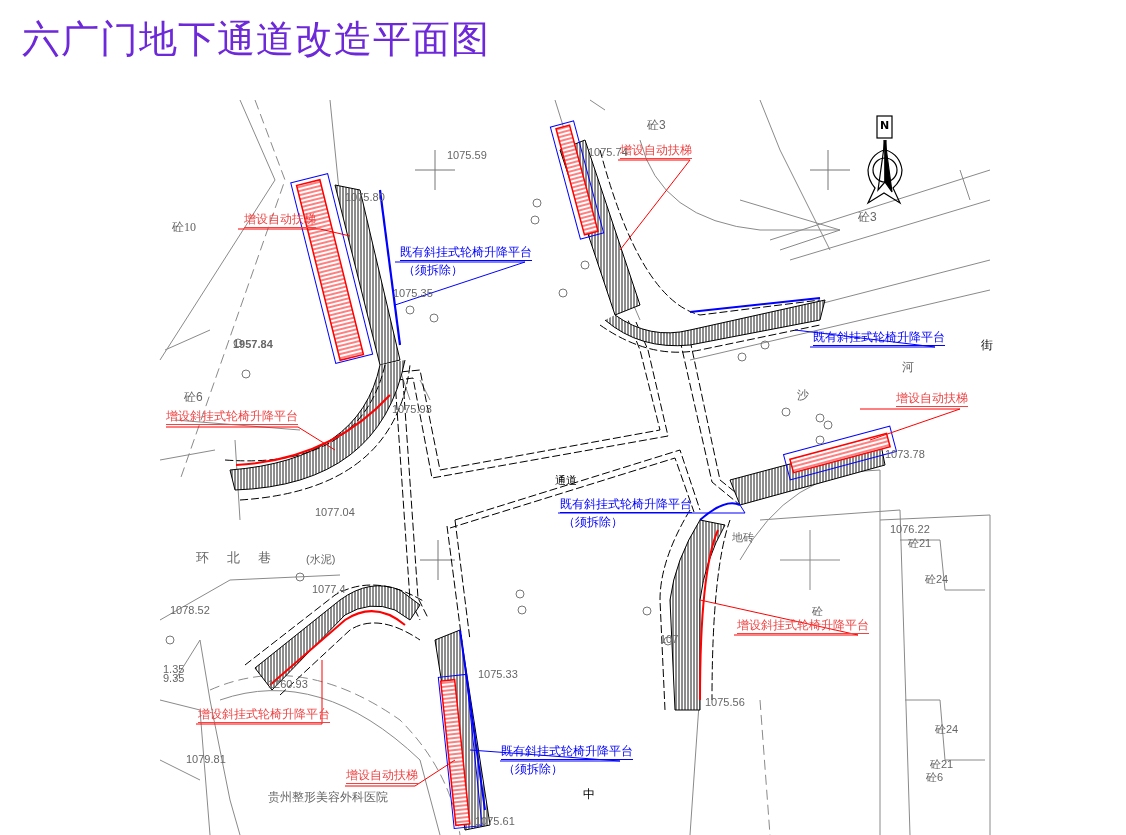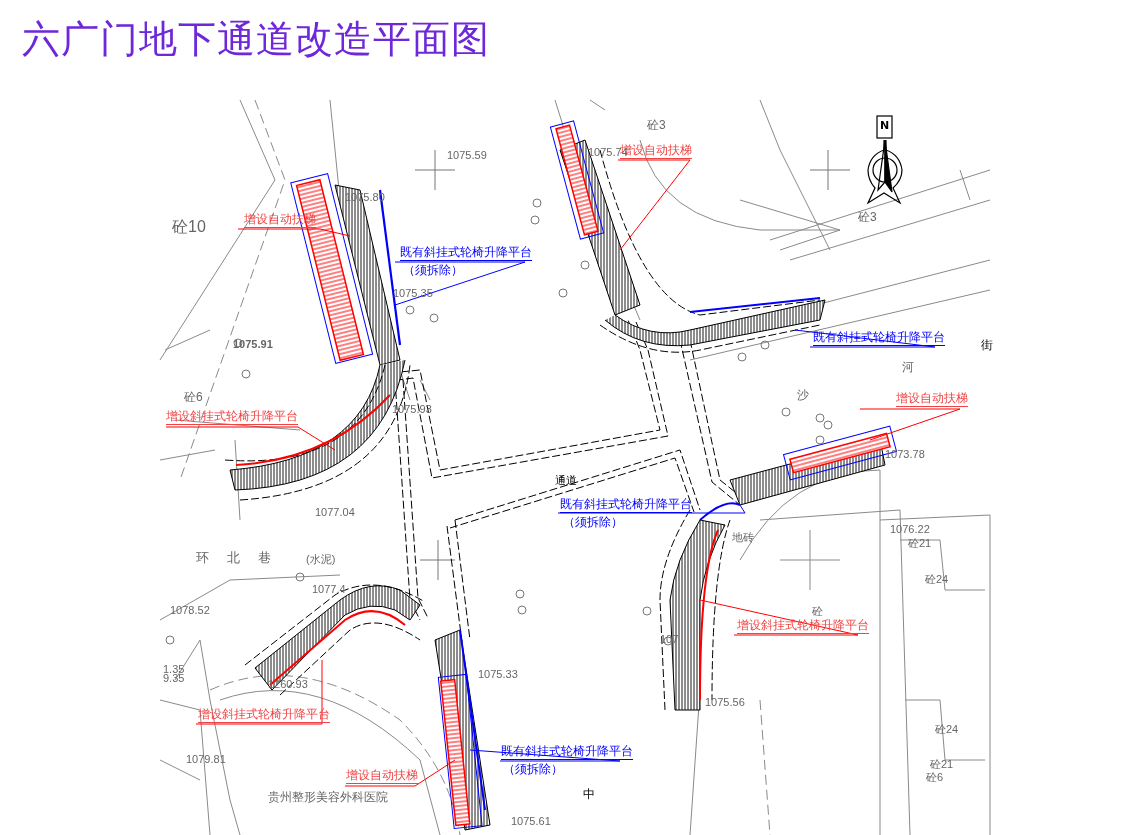--- a/index.html
+++ b/index.html
@@ -188,38 +188,38 @@
 <div class="lbl blue" style="left:403px;top:263px;">（须拆除）</div>
 <div class="lbl blue ul" style="left:813px;top:330px;">既有斜挂式轮椅升降平台</div>
 <div class="lbl blue ul" style="left:560px;top:497px;">既有斜挂式轮椅升降平台</div>
 <div class="lbl blue" style="left:563px;top:515px;">（须拆除）</div>
 <div class="lbl blue ul" style="left:501px;top:744px;">既有斜挂式轮椅升降平台</div>
 <div class="lbl blue" style="left:503px;top:762px;">（须拆除）</div>
 
 <div class="lbl gray" style="left:447px;top:148px;">1075.59</div>
 <div class="lbl gray" style="left:345px;top:190px;">1075.80</div>
 <div class="lbl gray" style="left:393px;top:286px;">1075.35</div>
-<div class="lbl gray" style="left:233px;top:337px;font-weight:bold;">1075.91</div>
+<div class="lbl gray" style="left:233px;top:337px;font-weight:bold;">1957.84</div>
 <div class="lbl gray" style="left:392px;top:402px;">1075.93</div>
 <div class="lbl gray" style="left:315px;top:505px;">1077.04</div>
 <div class="lbl gray" style="left:588px;top:145px;">1075.74</div>
 <div class="lbl gray" style="left:885px;top:447px;">1073.78</div>
 <div class="lbl gray" style="left:890px;top:522px;">1076.22</div>
 <div class="lbl gray" style="left:170px;top:603px;">1078.52</div>
 <div class="lbl gray" style="left:268px;top:677px;">1260.93</div>
 <div class="lbl gray" style="left:186px;top:752px;">1079.81</div>
 <div class="lbl gray" style="left:478px;top:667px;">1075.33</div>
-<div class="lbl gray" style="left:475px;top:814px;padding-left:36px;">1075.61</div>
+<div class="lbl gray" style="left:475px;top:814px;">1075.61</div>
 <div class="lbl gray" style="left:705px;top:695px;">1075.56</div>
 <div class="lbl gray" style="left:312px;top:582px;">1077.4</div>
 <div class="lbl gray" style="left:163px;top:662px;">1.35</div>
 <div class="lbl gray" style="left:163px;top:671px;">9.35</div>
 <div class="lbl gray" style="left:660px;top:632px;">107</div>
 
-<div class="lbl gray" style="left:172px;top:220px;font-size:16px;">砼10</div>
+<div class="lbl gray" style="left:172px;top:220px;font-size:12px;font-family:Liberation Serif, serif;">砼10</div>
 <div class="lbl gray" style="left:184px;top:390px;font-size:12px;">砼6</div>
 <div class="lbl gray" style="left:647px;top:118px;font-size:12px;">砼3</div>
 <div class="lbl gray" style="left:858px;top:210px;font-size:12px;">砼3</div>
 <div class="lbl gray" style="left:908px;top:536px;">砼21</div>
 <div class="lbl gray" style="left:925px;top:572px;">砼24</div>
 <div class="lbl gray" style="left:935px;top:722px;">砼24</div>
 <div class="lbl gray" style="left:930px;top:757px;">砼21</div>
 <div class="lbl gray" style="left:926px;top:770px;">砼6</div>
 <div class="lbl gray" style="left:797px;top:388px;font-size:12px;">沙</div>
 <div class="lbl gray" style="left:902px;top:360px;font-size:12px;">河</div>

